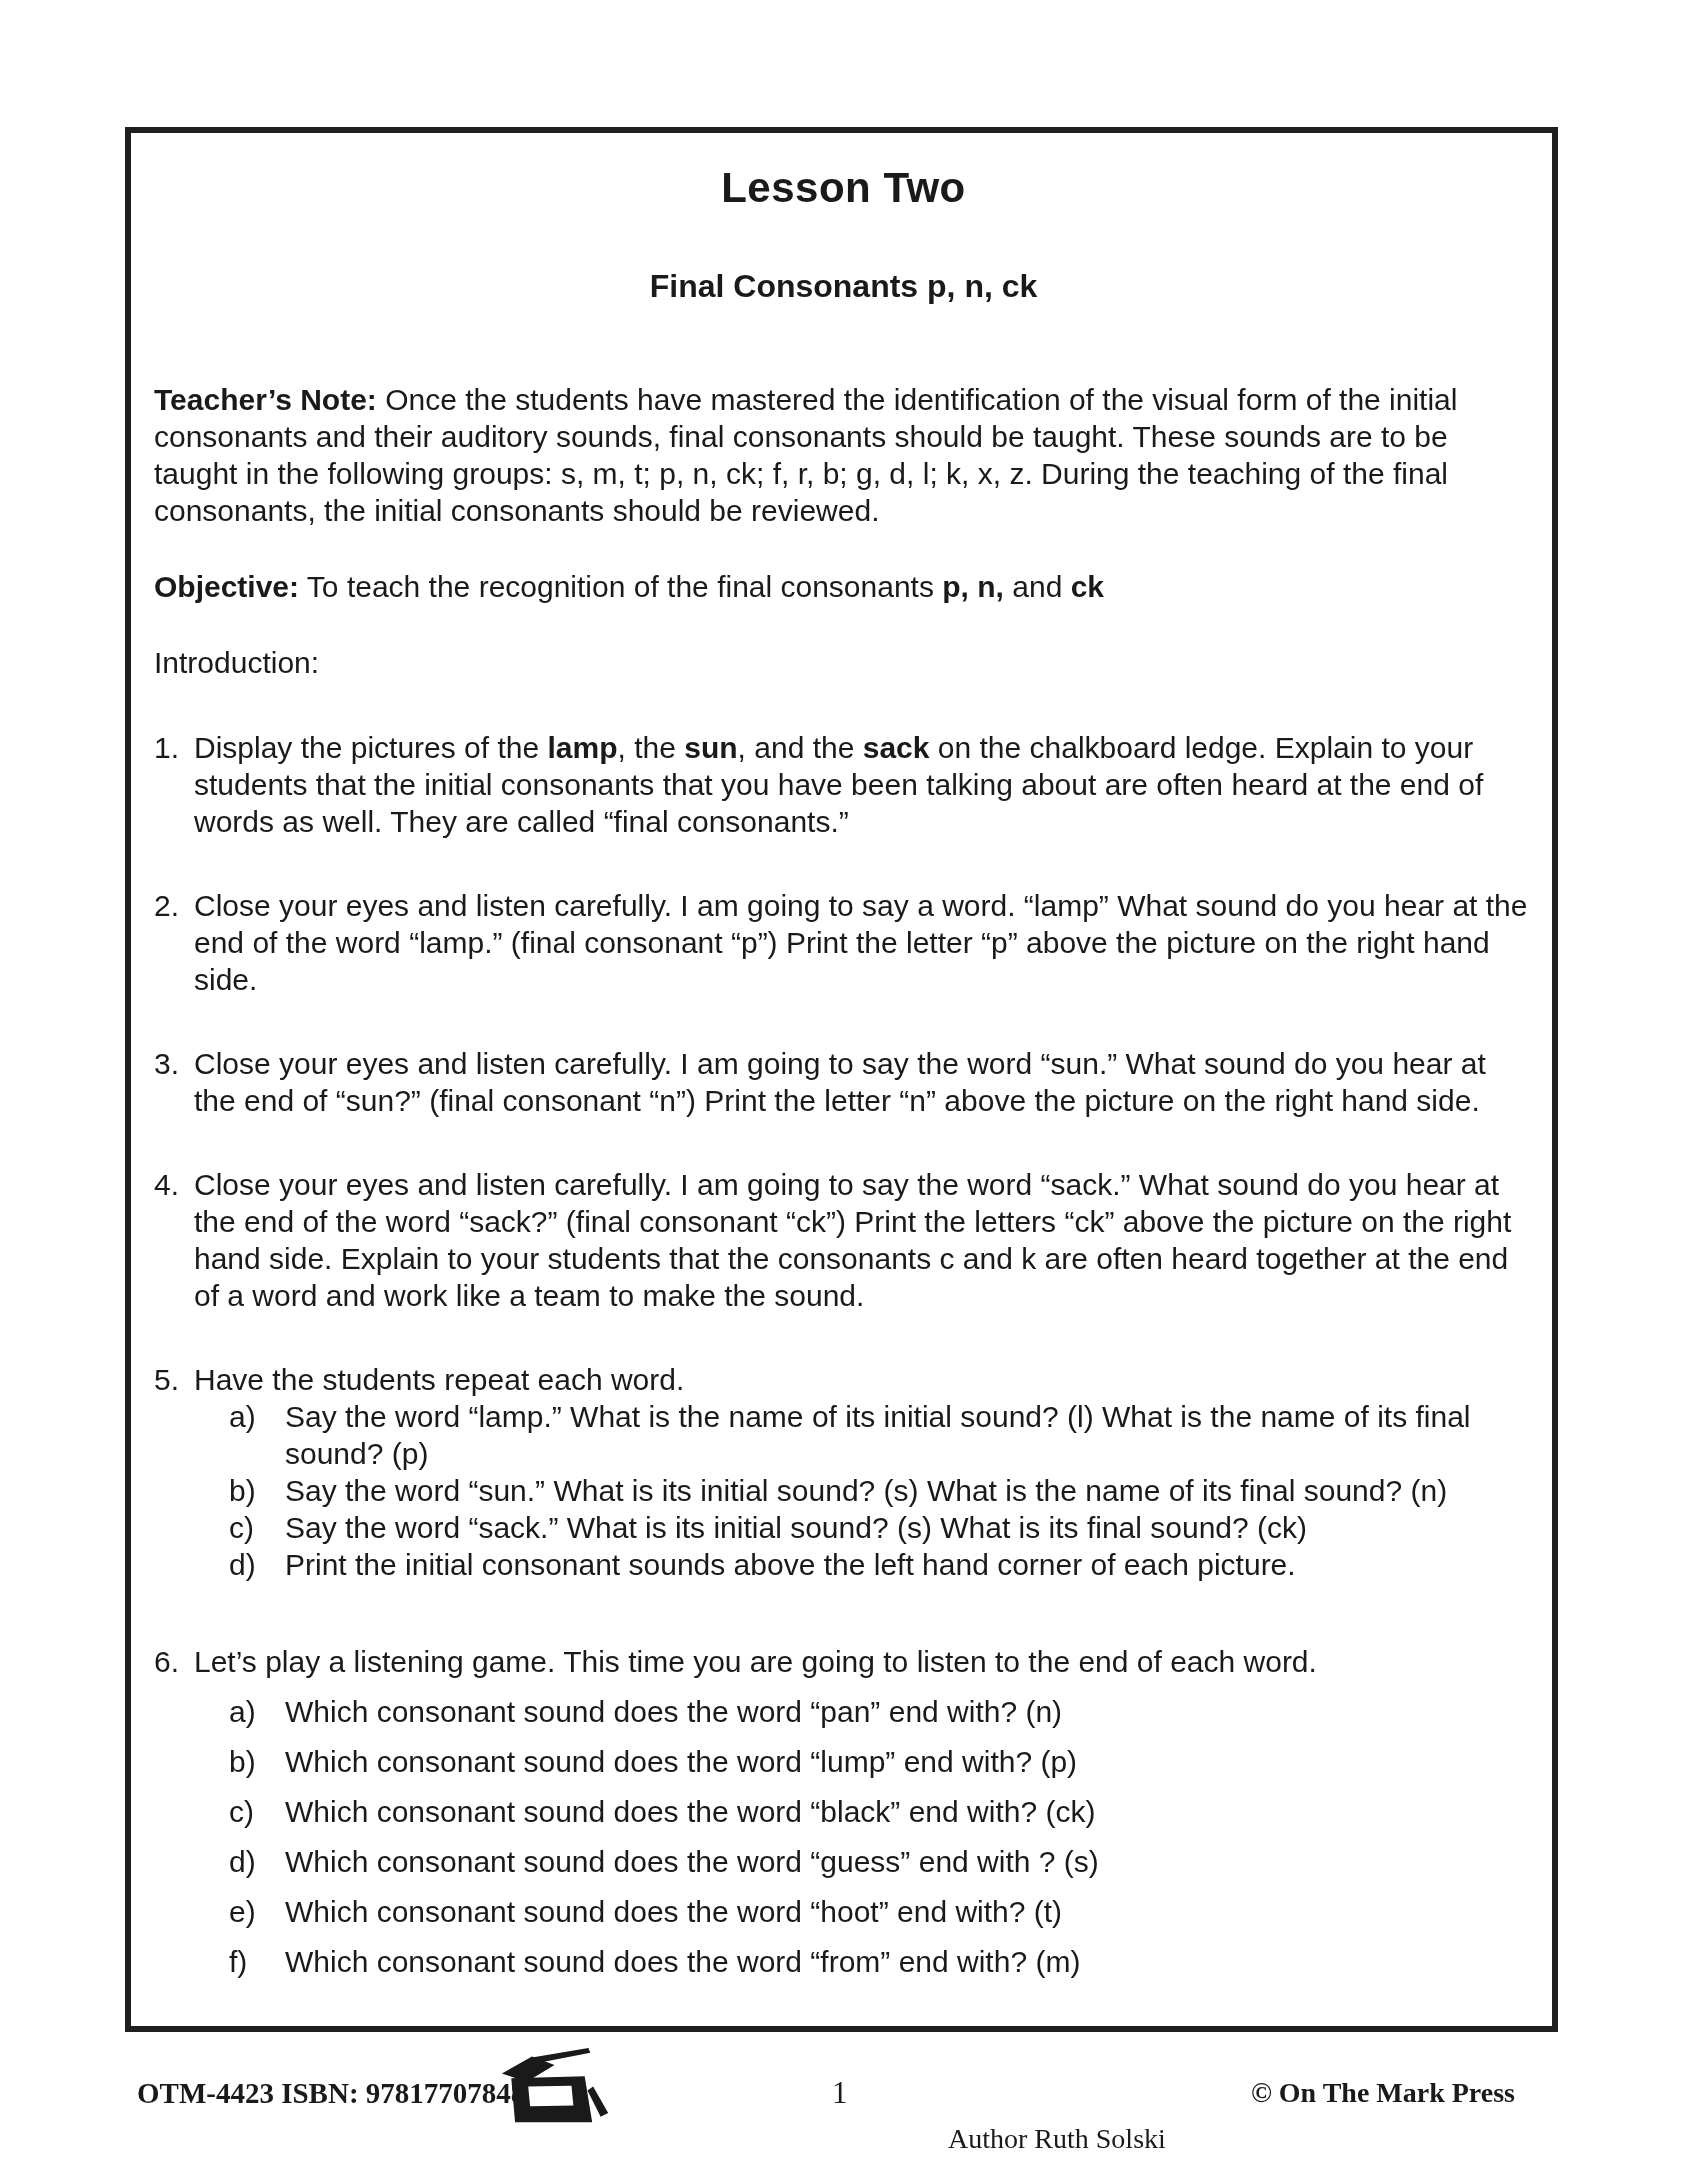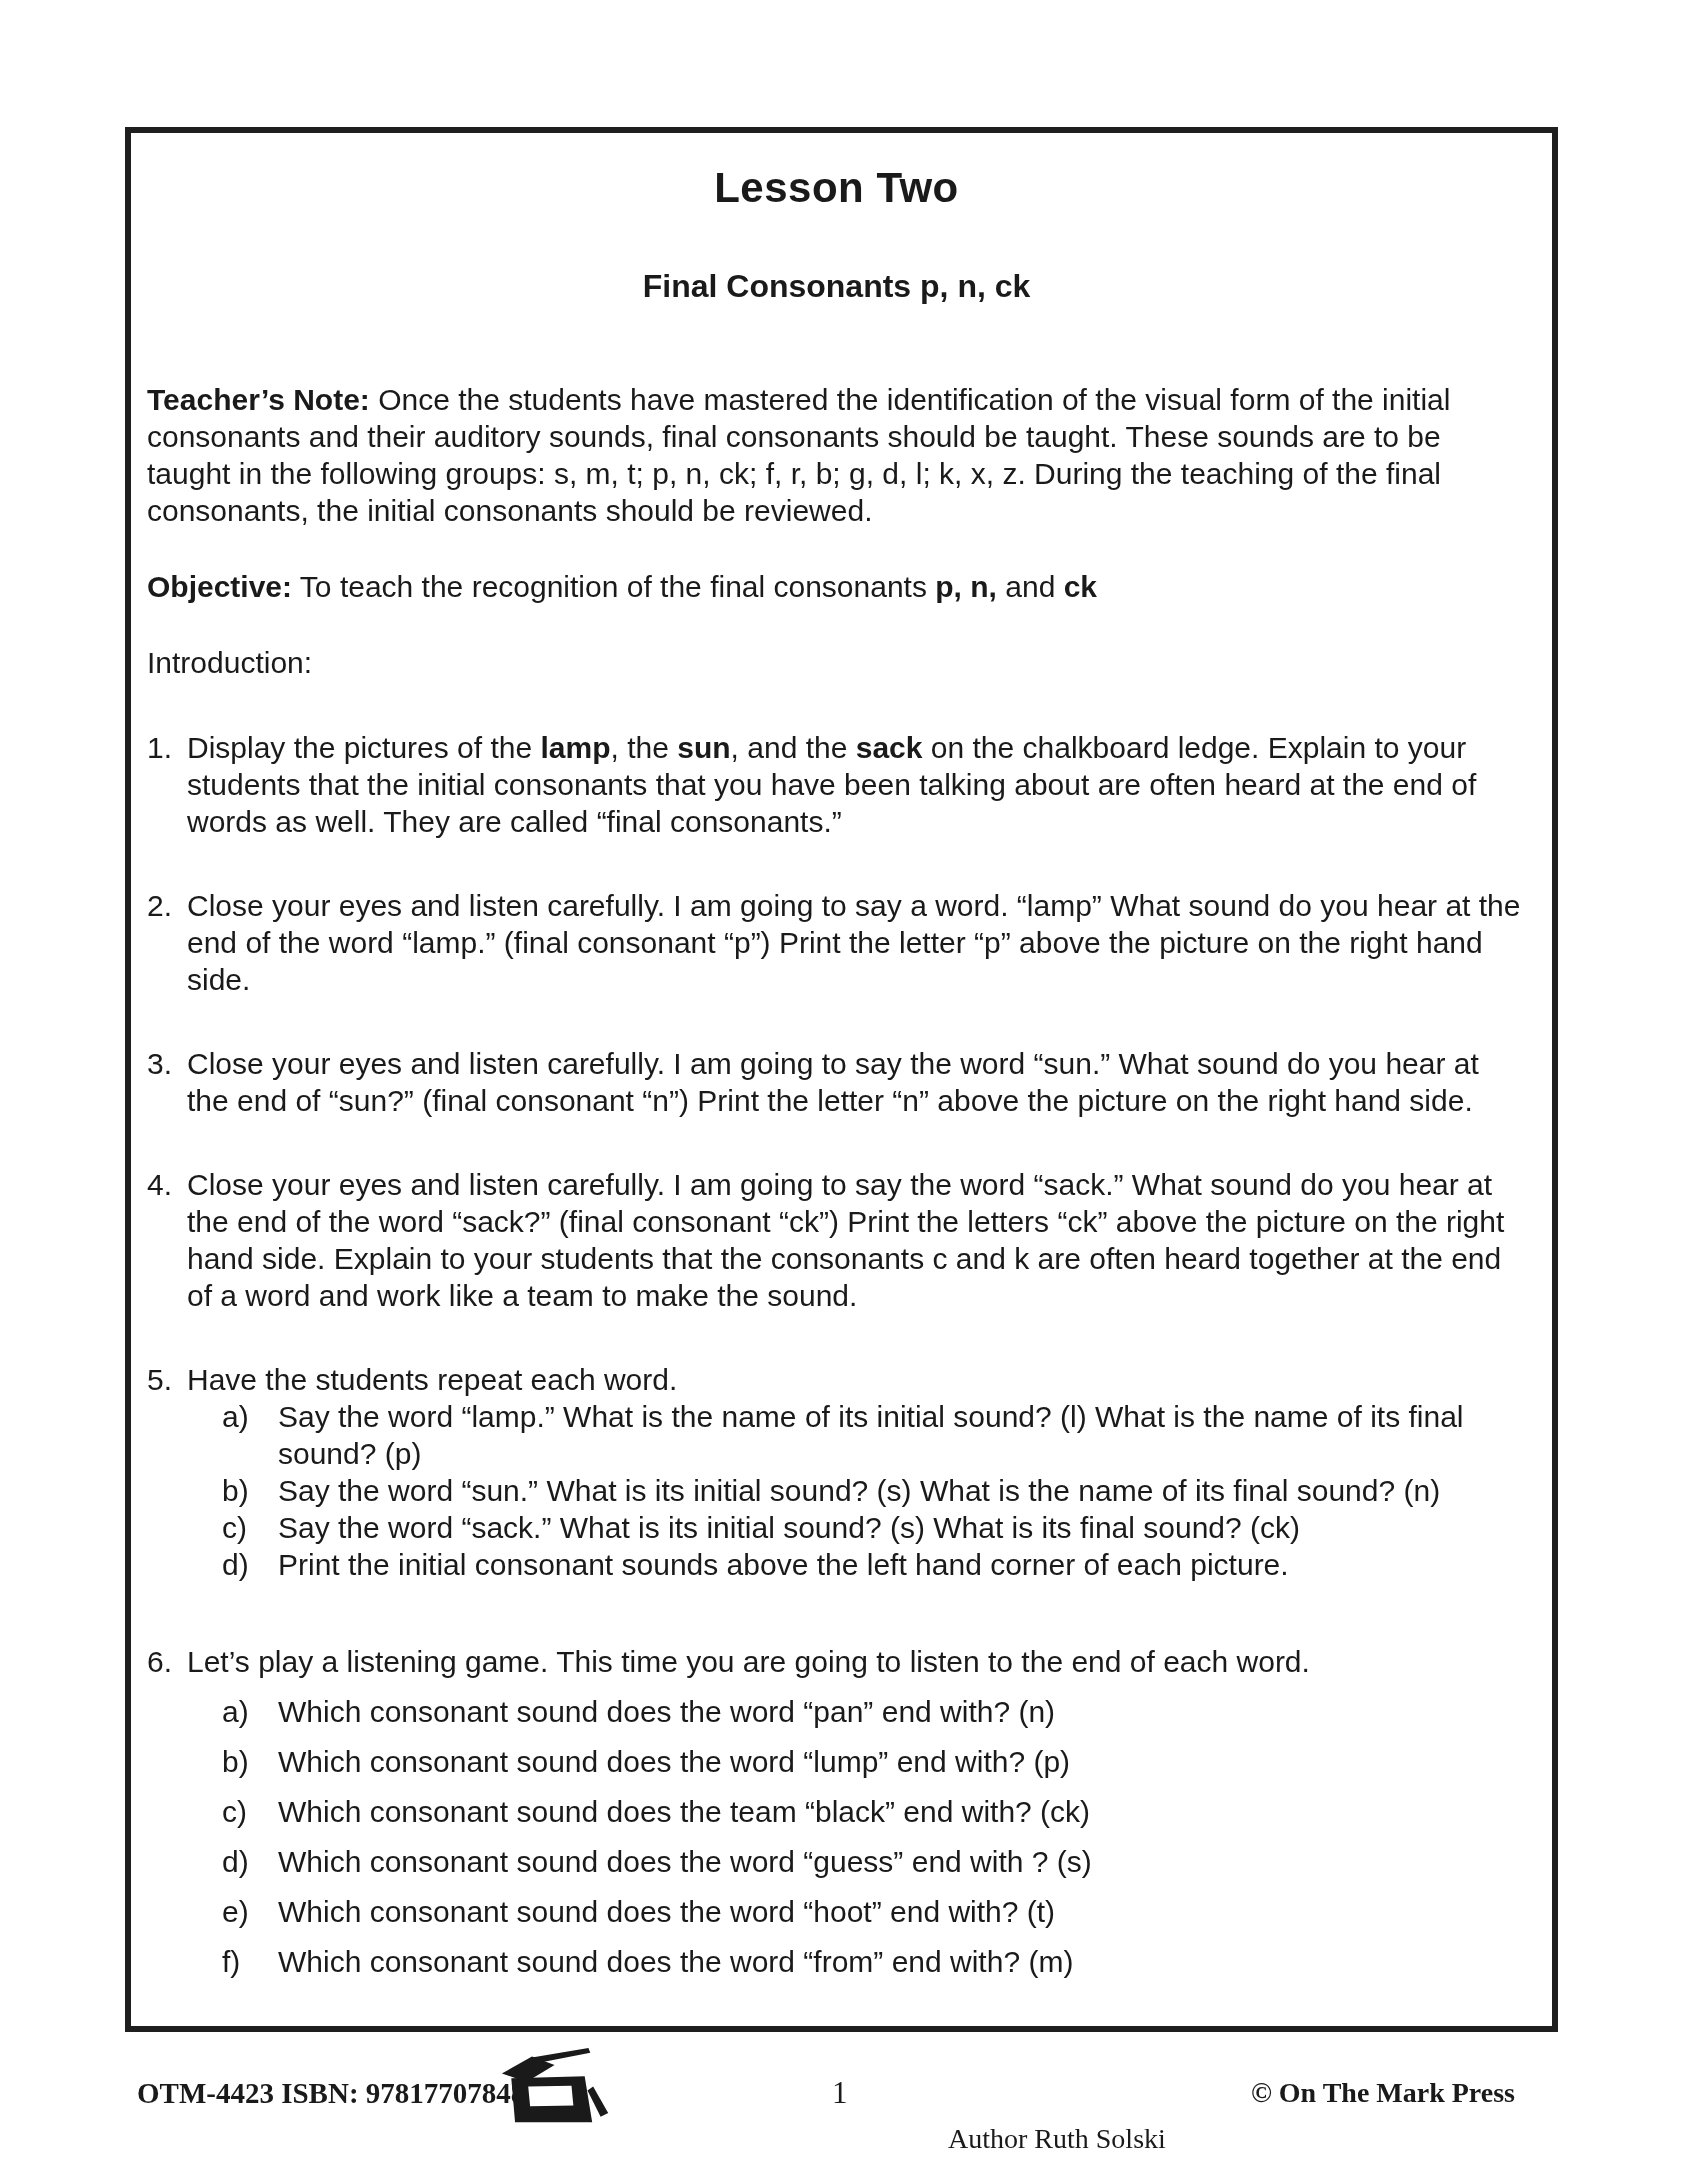--- a/index.html
+++ b/index.html
@@ -12,21 +12,21 @@
     overflow:hidden;
   }
   .border-box {
     position:absolute; left:125px; top:127px;
     width:1433px; height:1905px;
     border:6px solid #1f1f1f;
     box-sizing:border-box;
     background:#ffffff;
   }
   .content {
-    position:absolute; left:126px; top:133px;
+    position:absolute; left:133px; top:133px;
     width:1421px;
     padding:0 21px;
     box-sizing:border-box;
   }
   .title {
     font-size:42px; font-weight:bold; text-align:center;
     margin:32px 0 0; line-height:46px; letter-spacing:0.5px;
   }
   .subtitle {
     font-size:32px; font-weight:bold; text-align:center;
@@ -143,21 +143,21 @@
           <div class="subrow">
             <span class="marker">a)</span>
             <span class="subtext">Which consonant sound does the word “pan” end with? (n)</span>
           </div>
           <div class="subrow">
             <span class="marker">b)</span>
             <span class="subtext">Which consonant sound does the word “lump” end with? (p)</span>
           </div>
           <div class="subrow">
             <span class="marker">c)</span>
-            <span class="subtext">Which consonant sound does the team “black” end with? (ck)</span>
+            <span class="subtext">Which consonant sound does the word “black” end with? (ck)</span>
           </div>
           <div class="subrow">
             <span class="marker">d)</span>
             <span class="subtext">Which consonant sound does the word “guess” end with ? (s)</span>
           </div>
           <div class="subrow">
             <span class="marker">e)</span>
             <span class="subtext">Which consonant sound does the word “hoot” end with? (t)</span>
           </div>
           <div class="subrow">

